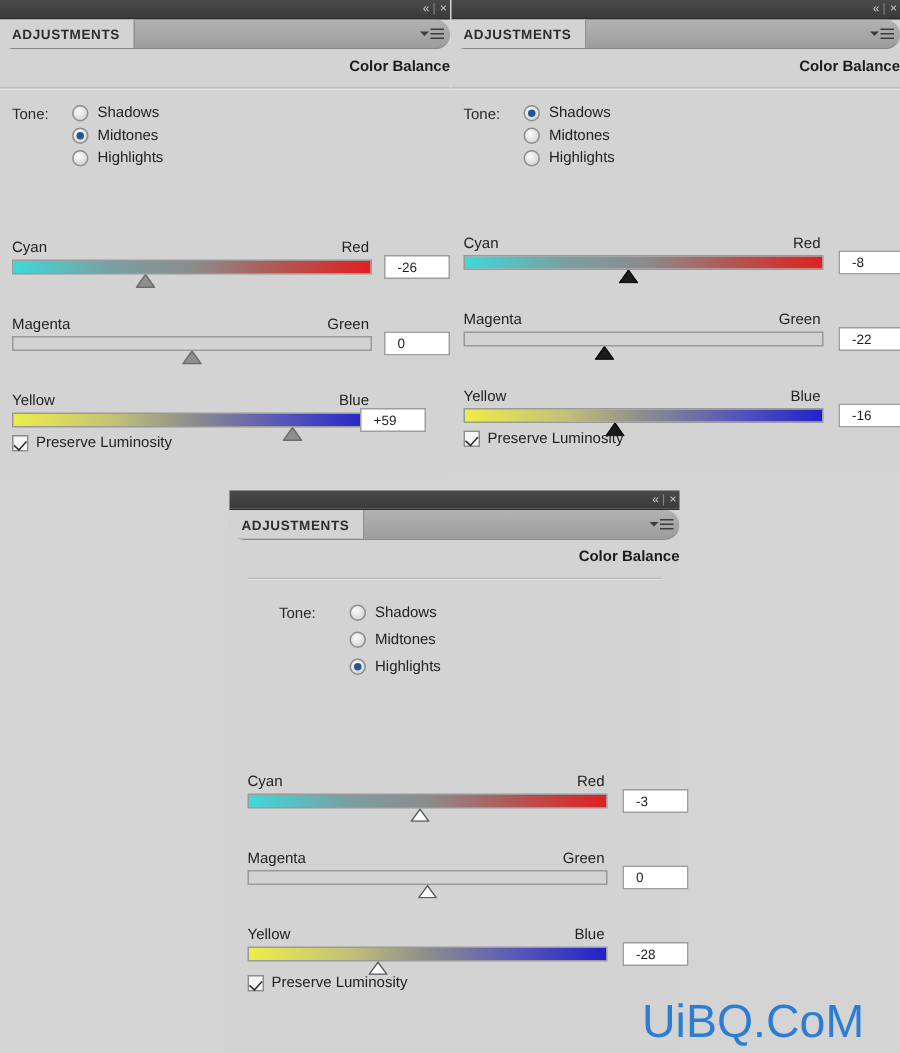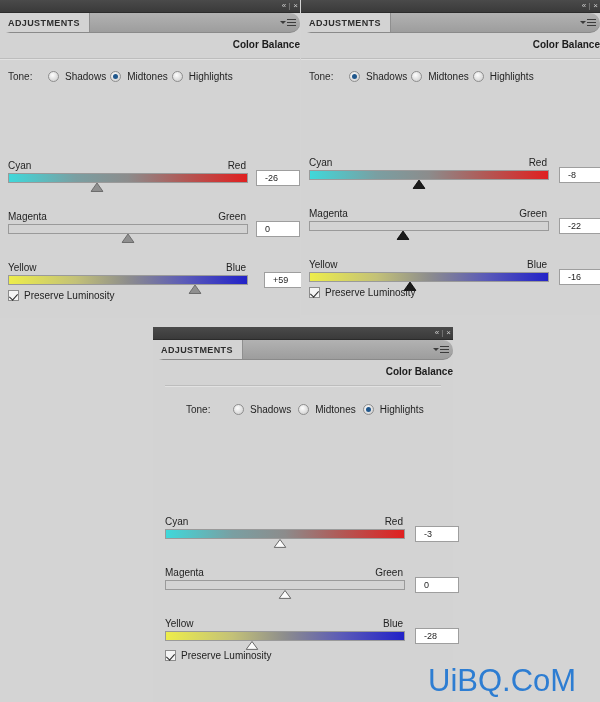--- a/index.html
+++ b/index.html
@@ -119,21 +119,21 @@
     padding-top: 10px;
   }
   .tone-label {
     font-size: 10px;
     color: #2a2a2a;
     padding-left: 8px;
     padding-top: 1px;
     width: 40px;
     flex: 0 0 auto;
   }
-  .tone-options { display: flex; flex-direction: row; gap: 4px; }
+  .tone-options { display: flex; flex-direction: column; gap: 4px; }
   .radio-row {
     display: flex;
     align-items: center;
     gap: 6px;
     font-size: 10px;
     color: #232323;
   }
   .radio {
     width: 11px; height: 11px;
     border-radius: 50%;
@@ -329,21 +329,21 @@
             <span>Yellow</span>
             <span>Blue</span>
           </div>
           <div class="track yellow-blue">
             <div class="handle" style="left:78%;">
               <svg width="13" height="9" viewBox="0 0 13 9">
                   <path d="M6.5 0 L12.5 8.5 L0.5 8.5 Z" fill="#8f8f8f" stroke="#6d6d6d" stroke-width="1"></path>
                 </svg>
             </div>
           </div>
-          <div class="value-box" style="left:256px; top:10px; width:44px;">+59</div>
+          <div class="value-box" style="left:232px; top:10px; width:44px;">+59</div>
         </div>
       </div>
 
       <div class="preserve-row" style="position:absolute; left:8px; top:257px;">
         <span class="checkbox checked"></span>
         <span>Preserve Luminosity</span>
       </div>
     </div>
   </div>
 

